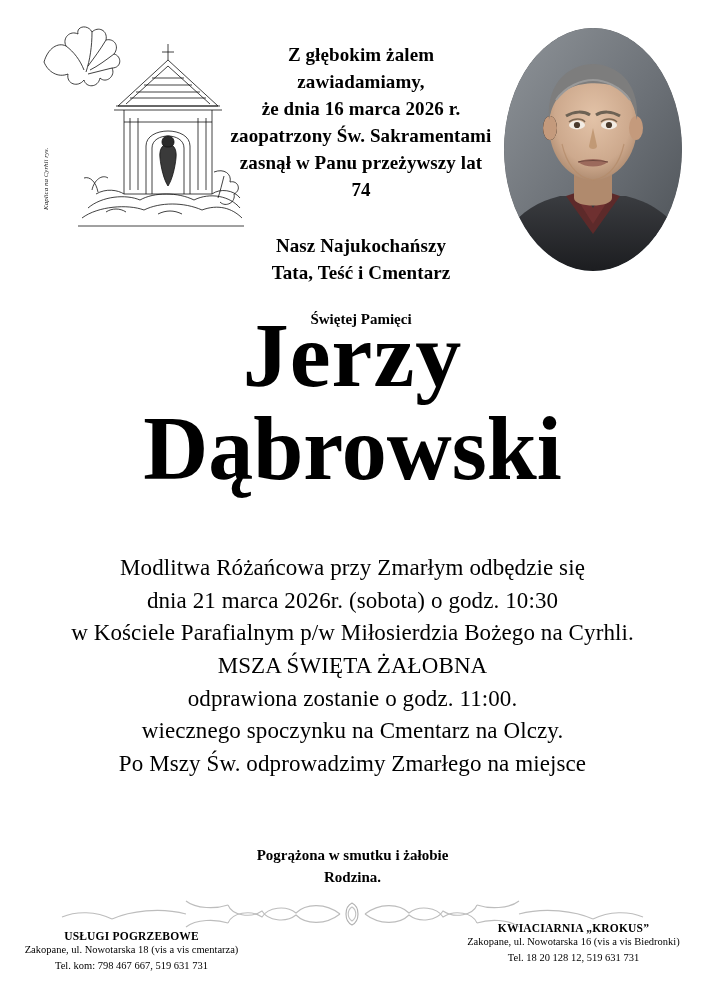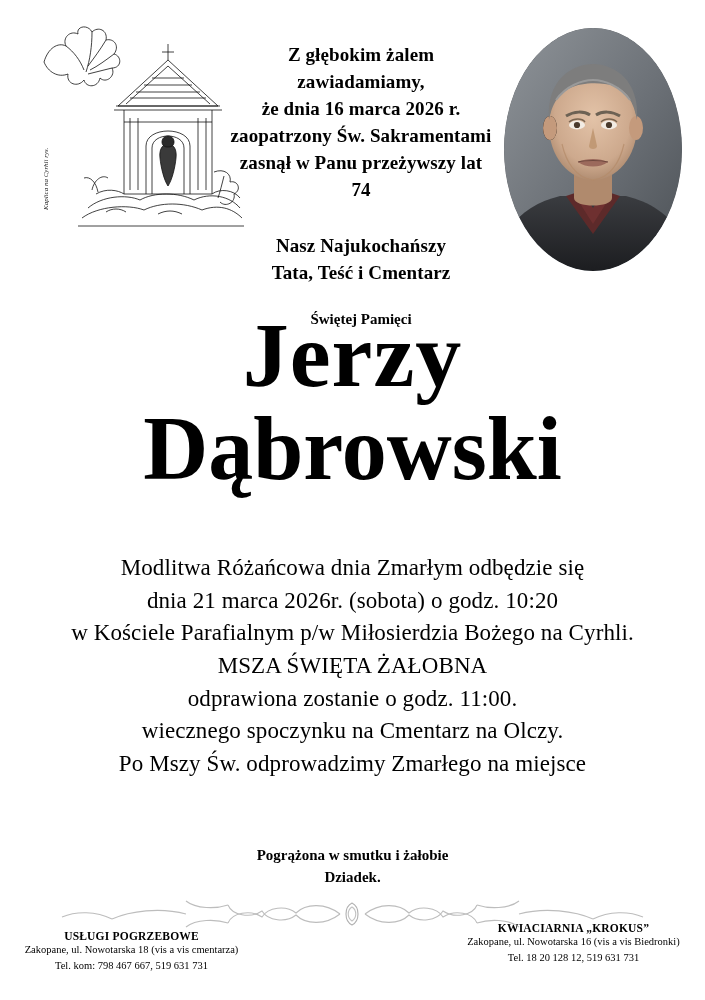--- a/index.html
+++ b/index.html
@@ -300,32 +300,32 @@
       </div>
     </div>
   </div>
 
   <div class="name-block">
     <div class="name-line">Jerzy</div>
     <div class="name-line second">Dąbrowski</div>
   </div>
 
   <div class="details">
-    <div class="dline">Modlitwa Różańcowa dnia Zmarłym odbędzie się</div>
-    <div class="dline">dnia 21 marca 2026r. (sobota) o godz. 10:20</div>
+    <div class="dline">Modlitwa Różańcowa przy Zmarłym odbędzie się</div>
+    <div class="dline">dnia 21 marca 2026r. (sobota) o godz. 10:30</div>
     <div class="dline">w Kościele Parafialnym p/w Miłosierdzia Bożego na Cyrhli.</div>
     <div class="dline">MSZA ŚWIĘTA ŻAŁOBNA</div>
     <div class="dline">odprawiona zostanie o godz. 11:00.</div>
     <div class="dline">wiecznego spoczynku na Cmentarz na Olczy.</div>
     <div class="dline">Po Mszy Św. odprowadzimy Zmarłego na miejsce</div>
   </div>
 
   <div class="closing">
     <div class="cline">Pogrążona w smutku i żałobie</div>
-    <div class="cline">Dziadek.</div>
+    <div class="cline">Rodzina.</div>
   </div>
 
   <div class="divider">
     <svg width="705" height="44" viewBox="0 0 705 44" fill="none" stroke="#bdbdbd" stroke-width="1.1">
       <path d="M352 10 C344 14 344 28 352 32 C360 28 360 14 352 10 Z" stroke="#b0b0b0"></path>
       <path d="M352 14 C347 17 347 25 352 28 C357 25 357 17 352 14 Z" stroke="#c2c2c2"></path>
       <path d="M340 21 C326 10 306 10 296 20 C286 12 268 14 262 24 C250 16 232 20 228 30"></path>
       <path d="M340 21 C326 32 306 32 296 22 C286 30 268 28 262 18 C250 26 232 22 228 12"></path>
       <path d="M365 21 C379 10 399 10 409 20 C419 12 437 14 443 24 C455 16 473 20 477 30"></path>
       <path d="M365 21 C379 32 399 32 409 22 C419 30 437 28 443 18 C455 26 473 22 477 12"></path>

